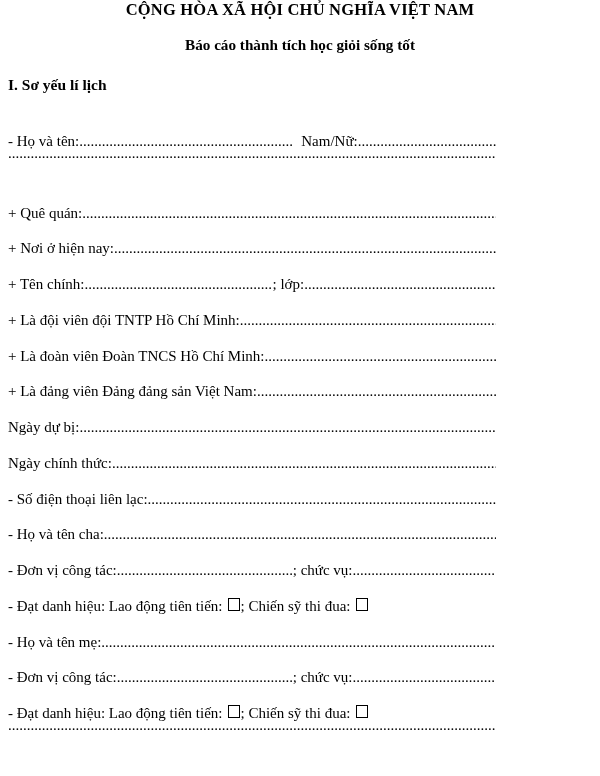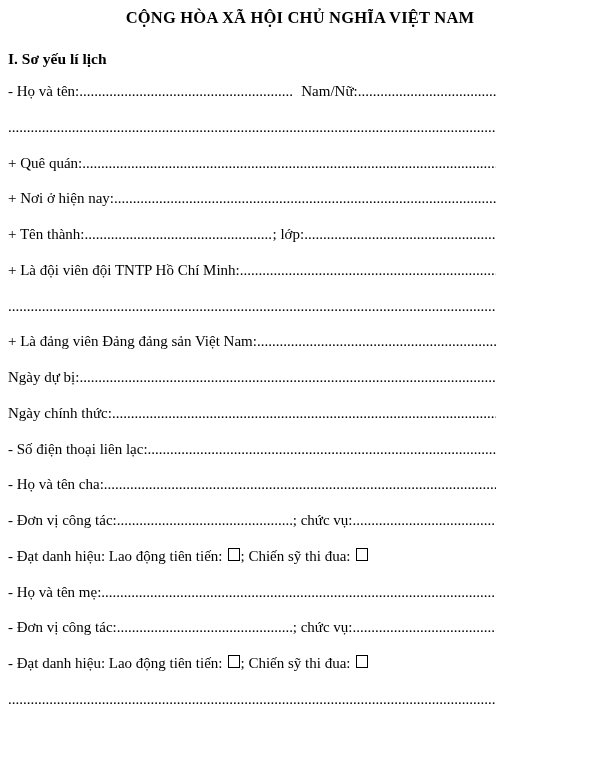--- a/index.html
+++ b/index.html
@@ -3,47 +3,48 @@
 <meta charset="utf-8">
 <style>
   html,body { margin:0; padding:0; background:#ffffff; }
   .page {
     position:relative;
     width:600px; height:776px;
     background:#ffffff; color:#000;
     font-family:"Liberation Serif", serif;
     overflow:hidden;
   }
-  .header { text-align:center; padding-top:8px; }
+  .header { text-align:center; }
   .h1 { font-size:16.5px; font-weight:700; line-height:20px; letter-spacing:0.2px; }
   .h2 { font-size:15.5px; font-weight:700; line-height:19px; margin-top:1px; }
   .doc-title { font-size:15.2px; font-weight:700; line-height:18px; margin-top:16px; text-align:center; }
   .section-heading { font-size:15.5px; font-weight:700; line-height:19px; margin:21px 12px 0 8px; }
   .form { margin-left:8px; margin-top:15px; width:488px; }
   .line {
     display:flex; align-items:baseline;
     height:35.76px; font-size:15px; white-space:nowrap;
   }
-  .lbl { flex:0 0 auto; }
+  .lbl { flex:0 0 auto;margin-top:24px; }
   .dots { flex:1 1 auto; min-width:0; overflow:hidden; }
   .dots-fixed { flex:0 0 auto; overflow:hidden; }
   .gap-left { margin-left:7px; }
   .cb {
     display:inline-block; width:10px; height:11px;
     border:1.2px solid #000; background:#fff;
     margin-left:5px; margin-right:1px;
   }
 </style>
 </head>
 <body>
 
 <div class="page">
 
   <div class="header">
     <div class="h1">CỘNG HÒA XÃ HỘI CHỦ NGHĨA VIỆT NAM</div>
+    <div class="doc-title">Báo cáo thành tích học giỏi sống tốt</div>
   </div>
 
   <div class="section-heading">I. Sơ yếu lí lịch</div>
 
   <div class="form">
 
     <div class="line">
       <span class="lbl">- Họ và tên:</span>
       <span class="dots-fixed" style="width:215px">....................................................................................................................................................................................................................................................................</span>
       <span class="lbl gap-left">Nam/Nữ:</span>
@@ -58,32 +59,33 @@
       <span class="lbl">+ Quê quán:</span>
       <span class="dots">....................................................................................................................................................................................................................................................................</span>
     </div>
 
     <div class="line">
       <span class="lbl">+ Nơi ở hiện nay:</span>
       <span class="dots">....................................................................................................................................................................................................................................................................</span>
     </div>
 
     <div class="line">
-      <span class="lbl">+ Tên thành:</span>
+      <span class="lbl">+ Tên chính:</span>
       <span class="dots-fixed" style="width:188px">....................................................................................................................................................................................................................................................................</span>
       <span class="lbl">; lớp:</span>
       <span class="dots">....................................................................................................................................................................................................................................................................</span>
     </div>
 
     <div class="line">
       <span class="lbl">+ Là đội viên đội TNTP Hồ Chí Minh:</span>
       <span class="dots">....................................................................................................................................................................................................................................................................</span>
     </div>
 
     <div class="line">
+      <span class="lbl">+ Là đoàn viên Đoàn TNCS Hồ Chí Minh:</span>
       <span class="dots">....................................................................................................................................................................................................................................................................</span>
     </div>
 
     <div class="line">
       <span class="lbl">+ Là đảng viên Đảng đảng sản Việt Nam:</span>
       <span class="dots">....................................................................................................................................................................................................................................................................</span>
     </div>
 
     <div class="line">
       <span class="lbl">Ngày dự bị:</span>

